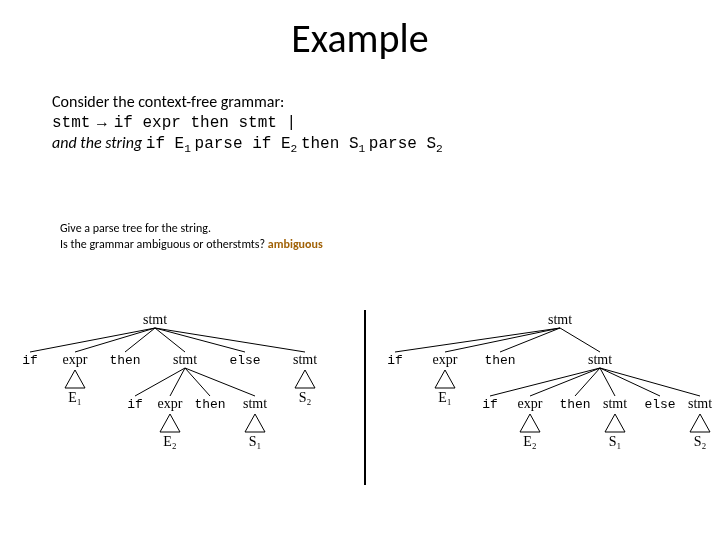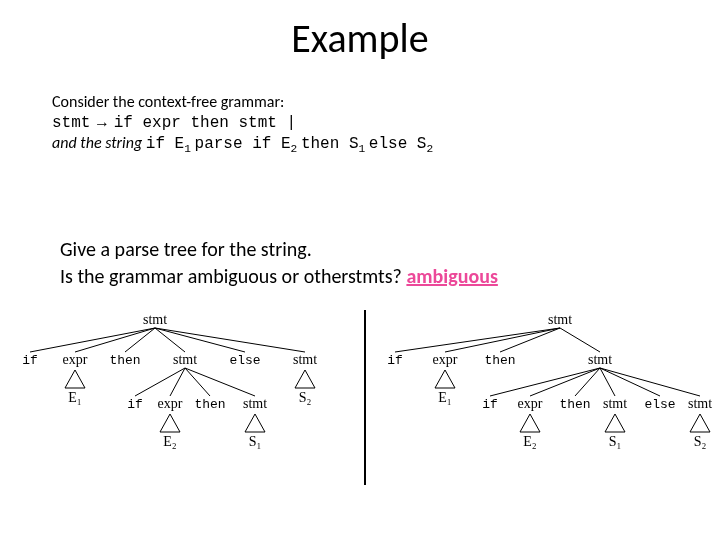--- a/index.html
+++ b/index.html
@@ -27,28 +27,28 @@
   .block-grammar {
     position: absolute;
     left: 52px;
     top: 92px;
     font-size: 16px;
     line-height: 1.25;
   }
   .block-questions {
     position: absolute;
     left: 60px;
-    top: 236px;
-    font-size: 20px;
+    top: 220px;
+    font-size: 12px;
     line-height: 1.35;
   }
   .mono { font-family: "Courier New", monospace; }
   .sans { font-family: Calibri, Arial, sans-serif; font-style: italic; }
   .sub { font-size: 0.7em; vertical-align: sub; }
-  .answer { color: #ec4899; font-weight: bold; text-decoration: underline; }
+  .answer { color: #a16207; font-weight: bold; }
   .arrow { font-family: Arial, sans-serif; }
 
   
   .trees {
     position: absolute;
     left: 10px;
     top: 310px;
     width: 700px;
     height: 200px;
   }
@@ -76,21 +76,21 @@
     <div>
       <span class="mono">stmt</span>
       <span class="arrow">→</span>
       <span class="mono"> if expr then stmt |</span>
     </div>
     <div>
       <span class="sans">and the string </span>
       <span class="mono">if E</span><span class="mono sub">1</span>
       <span class="mono"> parse  if E</span><span class="mono sub">2</span>
       <span class="mono"> then S</span><span class="mono sub">1</span>
-      <span class="mono"> else  S</span><span class="mono sub">2</span>
+      <span class="mono"> parse  S</span><span class="mono sub">2</span>
     </div>
   </div>
 
   <div class="block-questions">
     <div>Give a parse tree for the string.</div>
     <div>
       <span>Is the grammar ambiguous or otherstmts? </span><span class="answer">ambiguous</span>
     </div>
   </div>
 

